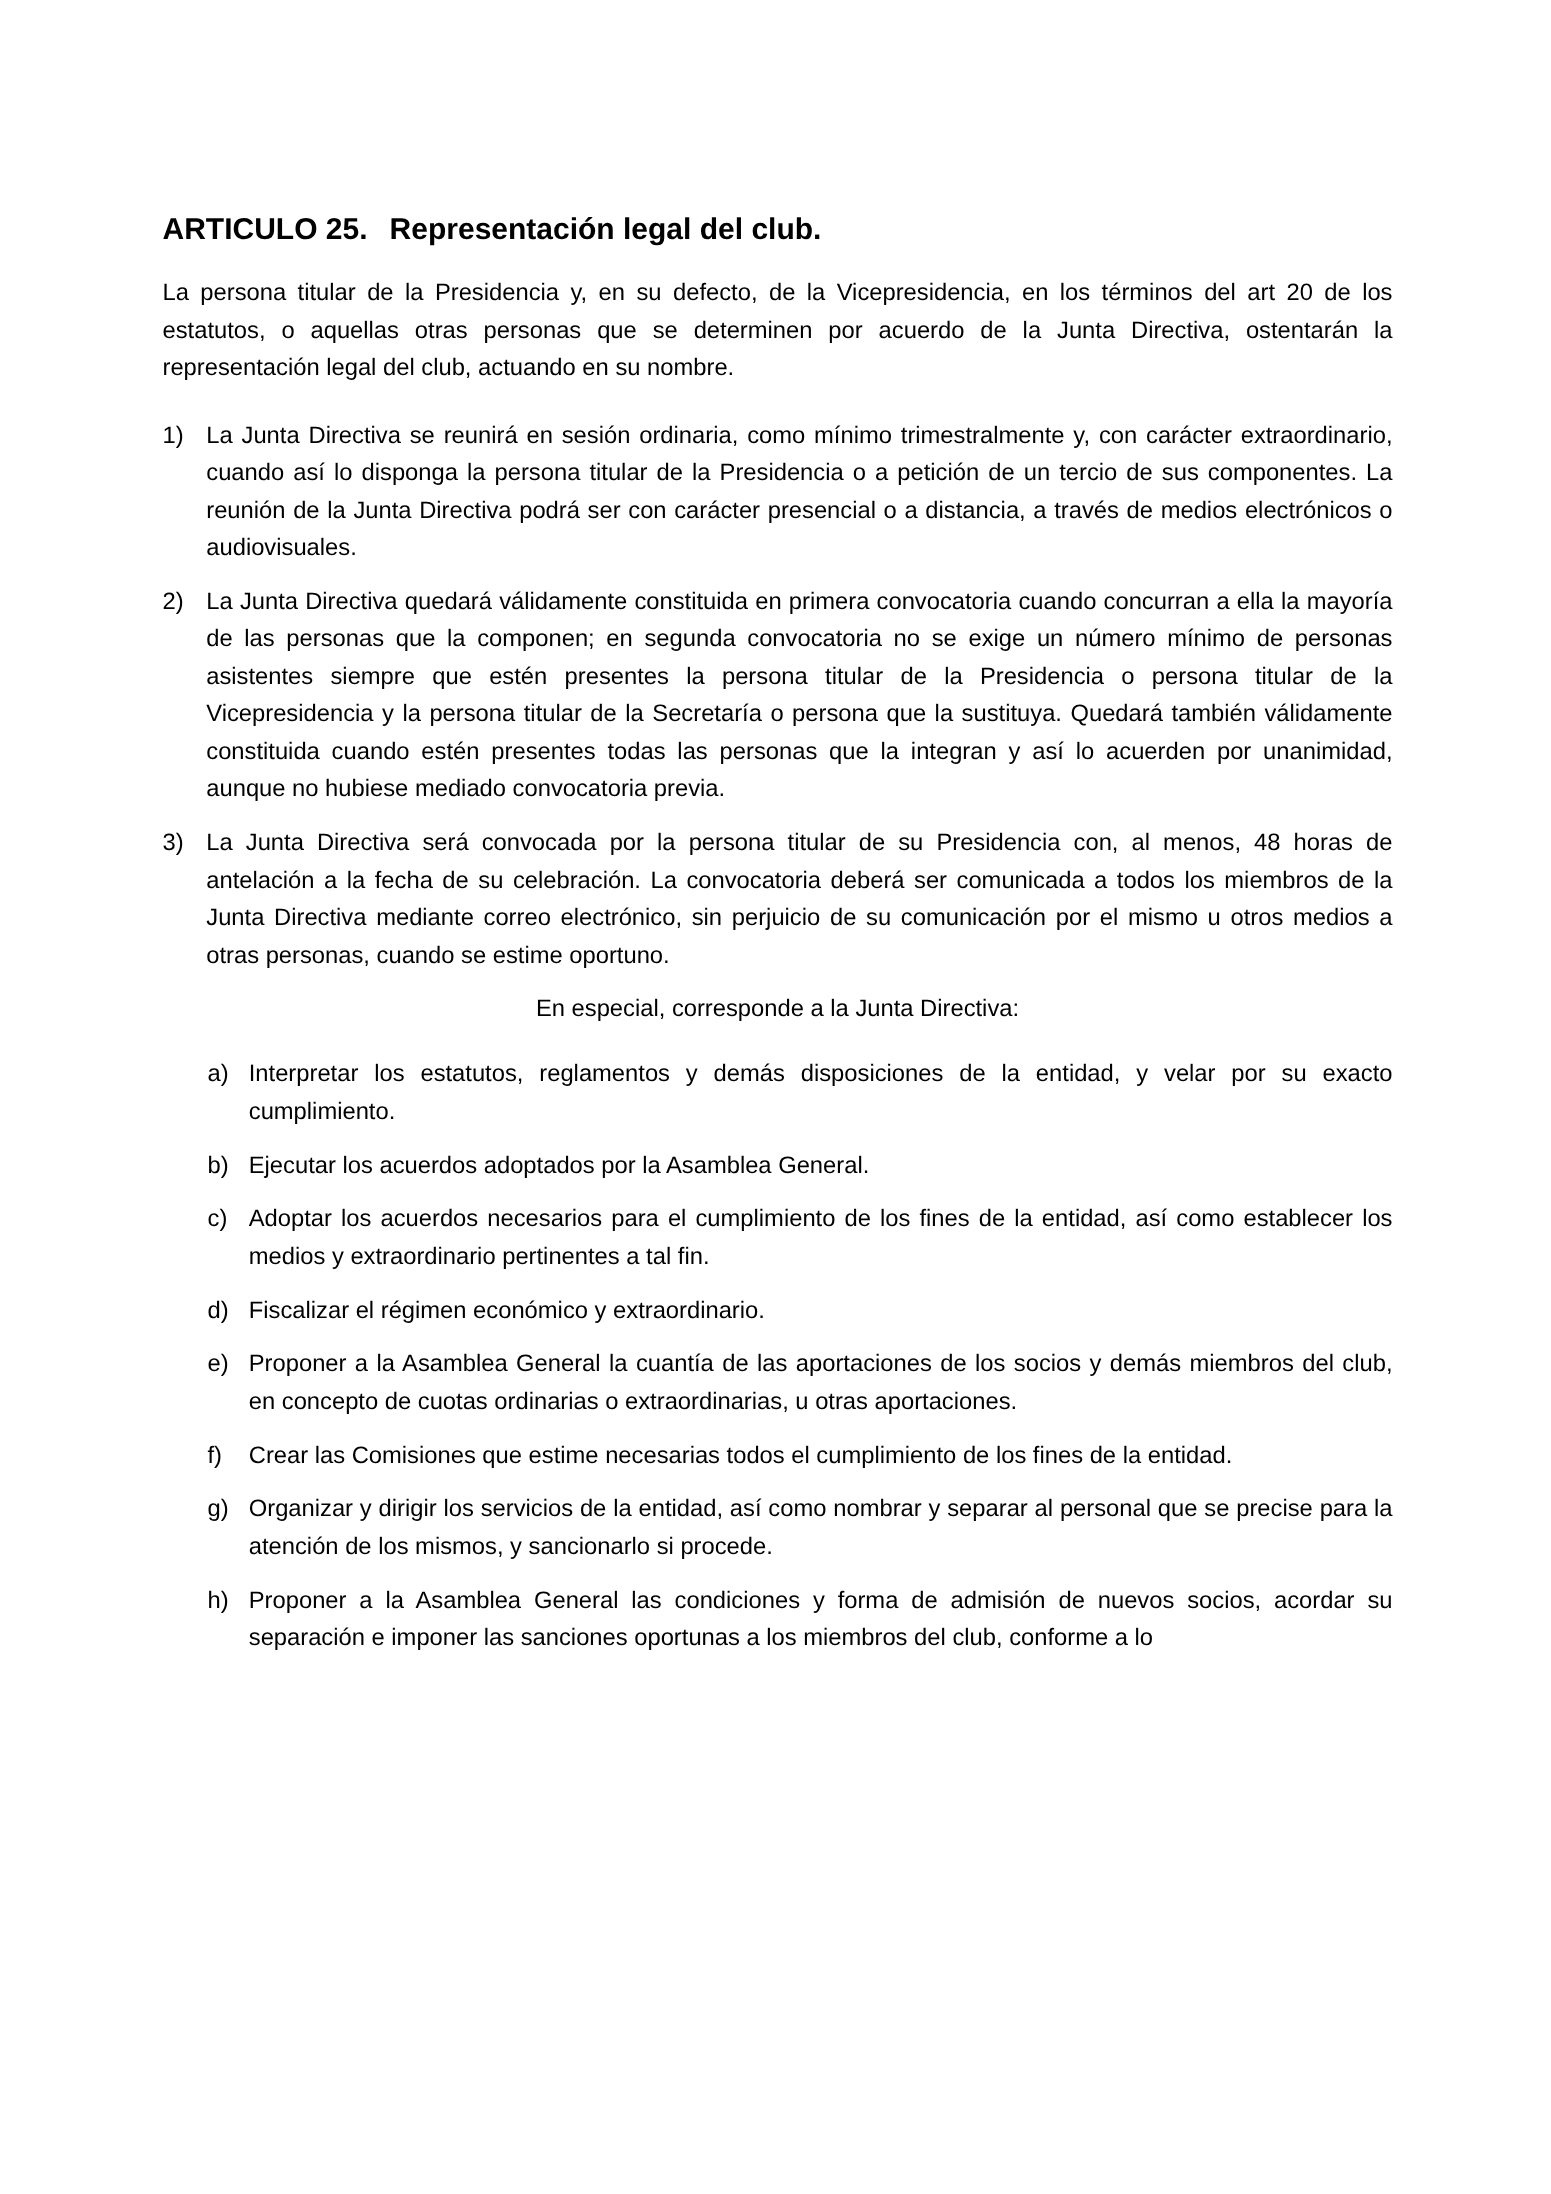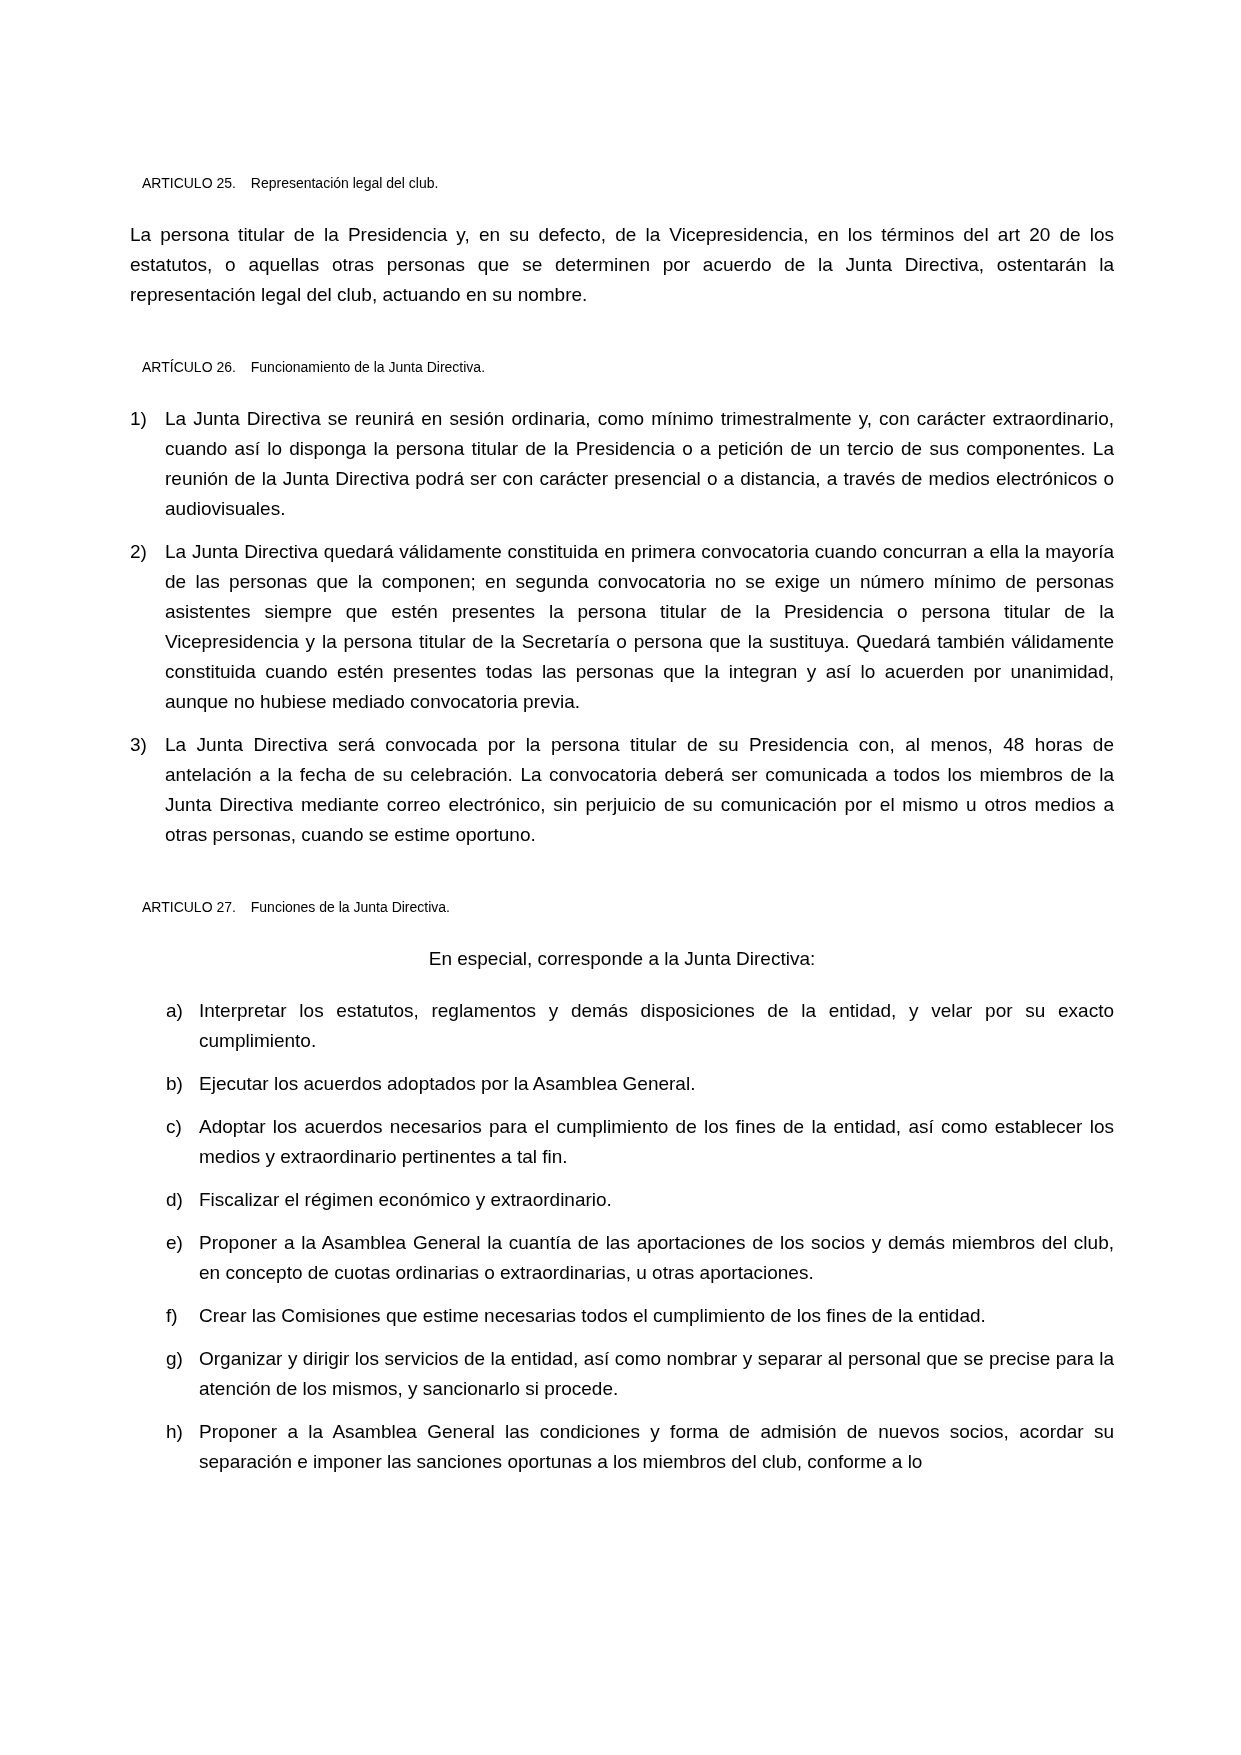--- a/index.html
+++ b/index.html
@@ -19,24 +19,24 @@
     position: absolute;
     left: 130px;
     top: 170px;
     width: 984px;
     font-size: 19px;
     line-height: 30px;
     text-align: justify;
     hyphens: none;
   }
   .art-heading {
-    font-size: 14px;
-    font-weight: 400;
+    font-size: 24px;
+    font-weight: 700;
     line-height: 27px;
-    margin: 44px 0 23px 12px;
+    margin: 44px 0 23px 0;
     text-align: left;
   }
   .art-heading.first { margin-top: 0; }
   .art-label { display: inline-block; margin-right: 11px; }
   .para { margin: 0 0 24px 0; }
   .para.short { text-align: center; margin-bottom: 22px; }
   .list { margin: 0; }
   .list-item {
     display: flex;
     margin-bottom: 13px;
@@ -58,43 +58,35 @@
 
 <div class="page">
   <main class="content">
 
     <h2 class="art-heading first">
       <span class="art-label">ARTICULO 25.</span>
       <span class="art-title">Representación legal del club.</span>
     </h2>
     <p class="para">La persona titular de la Presidencia y, en su defecto, de la Vicepresidencia, en los términos del art 20 de los estatutos, o aquellas otras personas que se determinen por acuerdo de la Junta Directiva, ostentarán la representación legal del club, actuando en su nombre.</p>
 
-    <h2 class="art-heading">
-      <span class="art-label">ARTÍCULO 26.</span>
-      <span class="art-title">Funcionamiento de la Junta Directiva.</span>
-    </h2>
     <div class="list num-list">
       <div class="list-item">
         <span class="marker">1)</span>
         <span class="item-text">La Junta Directiva se reunirá en sesión ordinaria, como mínimo trimestralmente y, con carácter extraordinario, cuando así lo disponga la persona titular de la Presidencia o a petición de un tercio de sus componentes. La reunión de la Junta Directiva podrá ser con carácter presencial o a distancia, a través de medios electrónicos o audiovisuales.</span>
       </div>
       <div class="list-item">
         <span class="marker">2)</span>
         <span class="item-text">La Junta Directiva quedará válidamente constituida en primera convocatoria cuando concurran a ella la mayoría de las personas que la componen; en segunda convocatoria no se exige un número mínimo de personas asistentes siempre que estén presentes la persona titular de la Presidencia o persona titular de la Vicepresidencia y la persona titular de la Secretaría o persona que la sustituya. Quedará también válidamente constituida cuando estén presentes todas las personas que la integran y así lo acuerden por unanimidad, aunque no hubiese mediado convocatoria previa.</span>
       </div>
       <div class="list-item">
         <span class="marker">3)</span>
         <span class="item-text">La Junta Directiva será convocada por la persona titular de su Presidencia con, al menos, 48 horas de antelación a la fecha de su celebración. La convocatoria deberá ser comunicada a todos los miembros de la Junta Directiva mediante correo electrónico, sin perjuicio de su comunicación por el mismo u otros medios a otras personas, cuando se estime oportuno.</span>
       </div>
     </div>
 
-    <h2 class="art-heading">
-      <span class="art-label">ARTICULO 27.</span>
-      <span class="art-title">Funciones de la Junta Directiva.</span>
-    </h2>
     <p class="para short">En especial, corresponde a la Junta Directiva:</p>
 
     <div class="list letter-list">
       <div class="list-item">
         <span class="marker">a)</span>
         <span class="item-text">Interpretar los estatutos, reglamentos y demás disposiciones de la entidad, y velar por su exacto cumplimiento.</span>
       </div>
       <div class="list-item">
         <span class="marker">b)</span>
         <span class="item-text">Ejecutar los acuerdos adoptados por la Asamblea General.</span>

